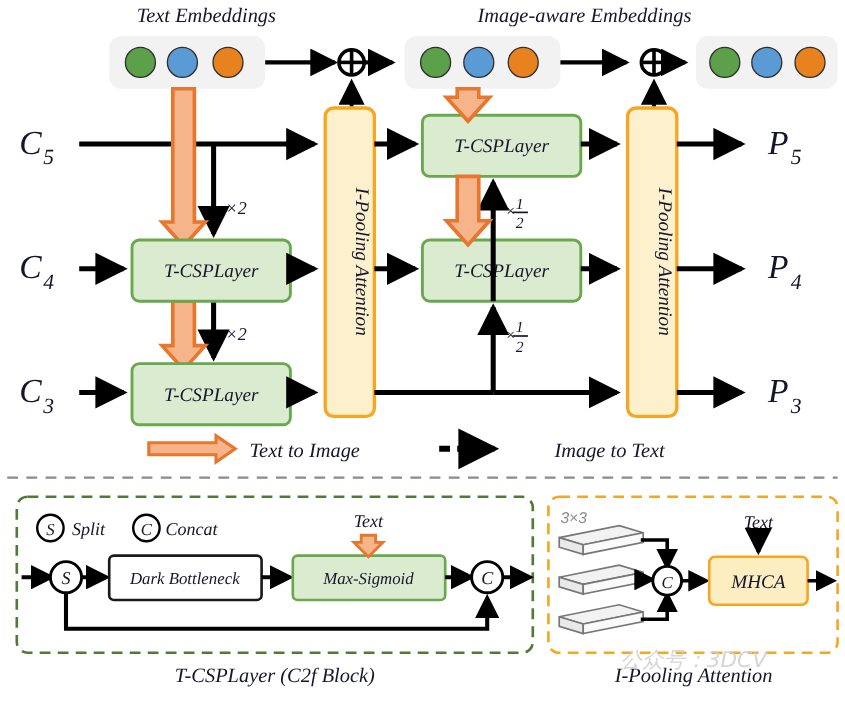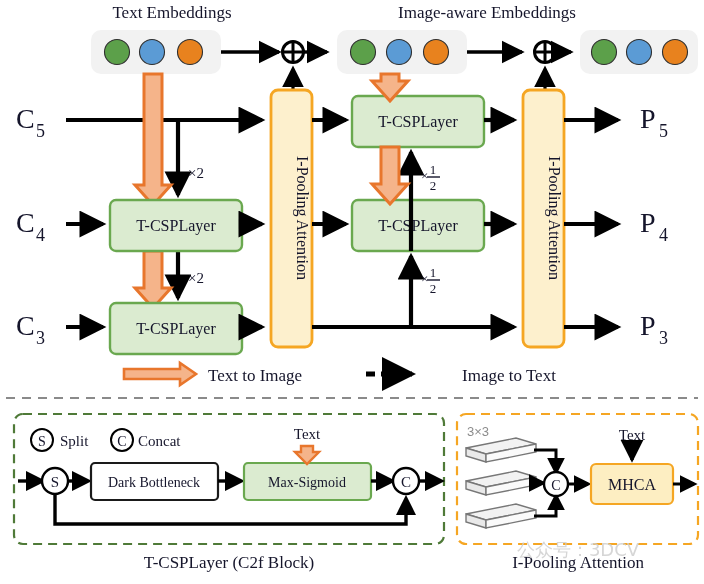--- a/index.html
+++ b/index.html
@@ -1,18 +1,18 @@
 <!DOCTYPE html>
 <html><head>
 <meta charset="utf-8">
 <style>
   html,body{margin:0;padding:0;background:#ffffff;}
   body{width:704px;height:584px;position:relative;overflow:hidden;
        font-family:"Liberation Serif", serif;color:#1a1a2e;}
-  #stage{position:absolute;inset:0;width:704px;height:584px;}
+  #stage{position:absolute;inset:0;width:704px;height:584px;font-style:italic;}
   svg{position:absolute;left:0;top:0;}
   .lbl{font-family:"Liberation Serif", serif;fill:#15152b;}
 </style>
 </head>
 <body>
 
 <div id="stage">
 <svg width="704" height="584" viewBox="0 0 704 584">
   <defs>
     <marker id="ah" markerWidth="7" markerHeight="7" refX="5.6" refY="3.2" orient="auto">

